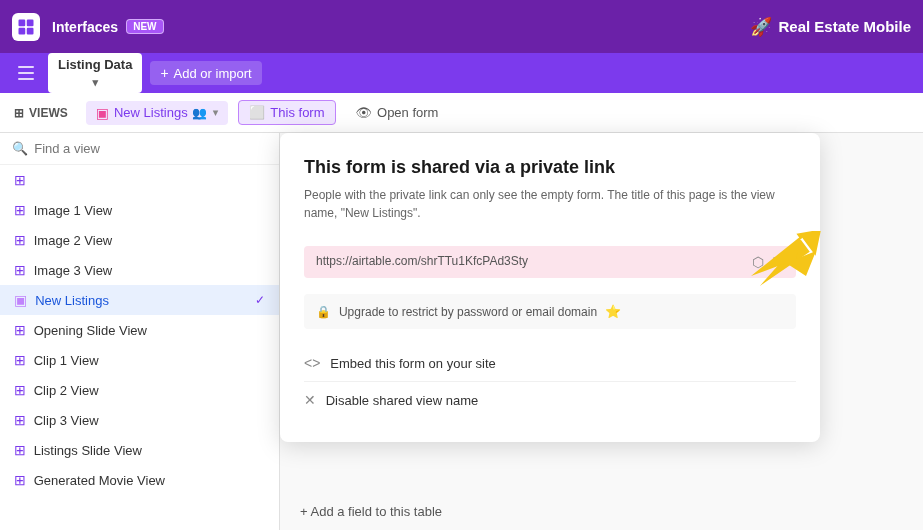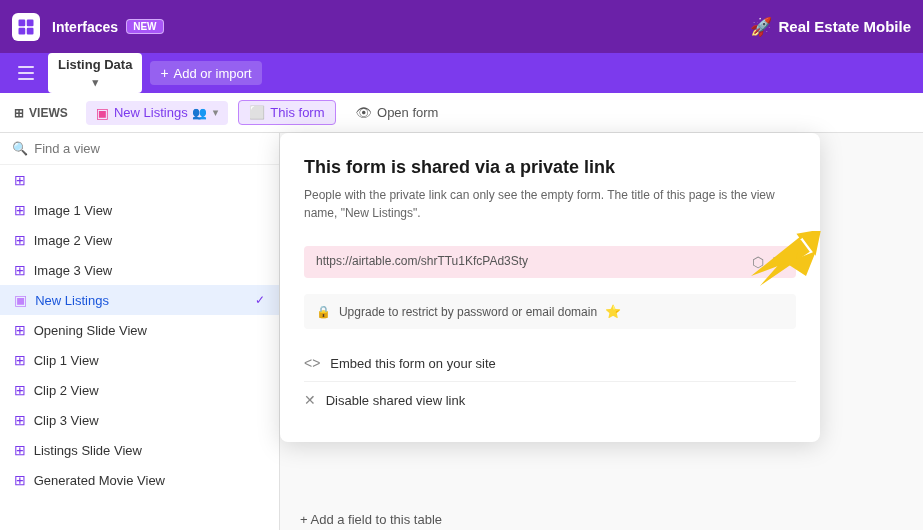--- a/index.html
+++ b/index.html
@@ -175,21 +175,21 @@
     .item-check { color: #7c3aed; font-size: 12px; }
 
     
     .content {
       flex: 1;
       background: #f9f9f9;
       position: relative;
     }
     .add-field-bar {
       position: absolute;
-      bottom: 12px;
+      bottom: 20px;
       left: 20px;
       display: flex; align-items: center; gap: 6px;
       font-size: 13px;
       color: #555;
       cursor: pointer;
     }
 
     
     .popup {
       position: absolute;
@@ -423,18 +423,18 @@
       </div>
     </div>
 
     <div class="popup-options">
       <div class="popup-option">
         <span class="option-icon">&lt;&gt;</span>
         <span>Embed this form on your site</span>
       </div>
       <div class="popup-option">
         <span class="option-icon">✕</span>
-        <span>Disable shared view link</span>
+        <span>Disable shared view name</span>
       </div>
     </div>
   </div>
 
 </div>
 
 </body></html>

